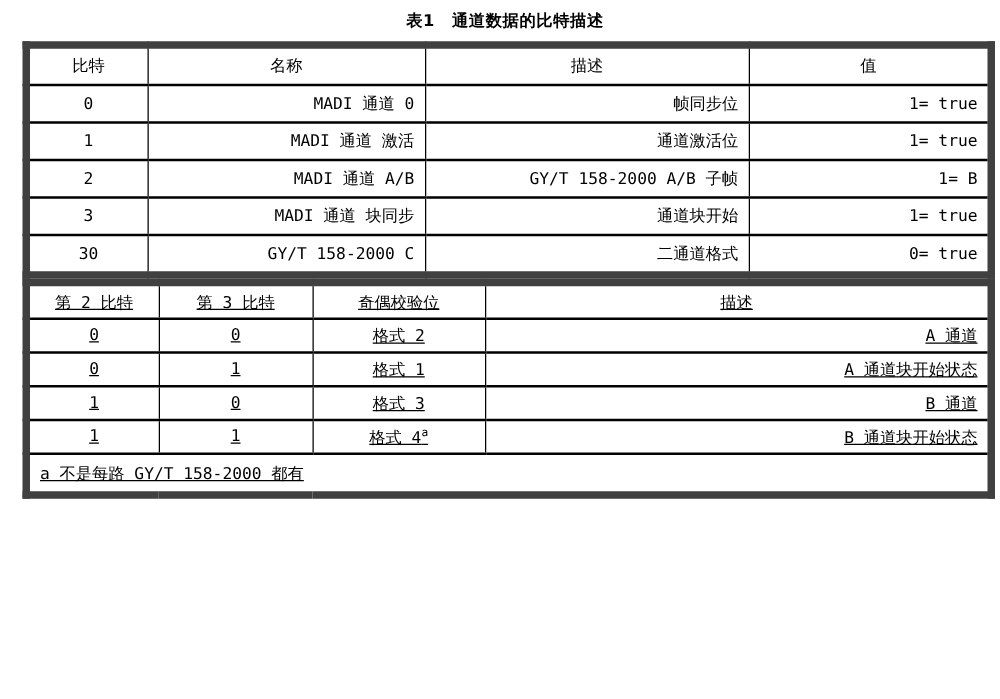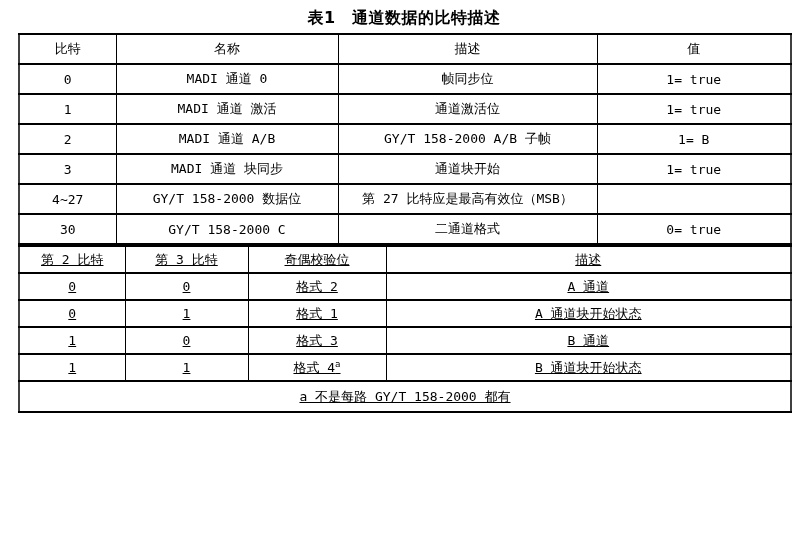--- a/index.html
+++ b/index.html
@@ -13,53 +13,53 @@
     color: #000000;
     font-family: "DejaVu Sans Mono", "Liberation Mono", monospace;
     overflow: hidden;
   }
   .doc {
     padding: 5px 10px 0 18px;
   }
   .tbl-title {
     font-family: "DejaVu Sans", "Liberation Sans", sans-serif;
     font-weight: bold;
-    font-size: 16px;
+    font-size: 13px;
     line-height: 18px;
     text-align: center;
     width: 772px;
     letter-spacing: 0.5px;
   }
   #title1 { margin: 4px 0 6px 0; }
   #title2 { margin: 30px 0 8px 0; }
   table {
     border-collapse: collapse;
     table-layout: fixed;
     width: 772px;
-    border: 2px solid #404040;
+    border: 6px solid #404040;
   }
   td, th {
     border-left: 1px solid #000000;
     border-right: 1px solid #000000;
     border-top: 2px solid #000000;
     border-bottom: 2px solid #000000;
     font-size: 13px;
     font-weight: normal;
     padding: 0 8px;
     overflow: hidden;
     white-space: nowrap;
     vertical-align: middle;
   }
   #table1 td, #table1 th { height: 28px; }
   #table2 td, #table2 th { height: 25px; text-decoration: underline; }
   .c { text-align: center; padding: 0 2px; }
-  .l { text-align: center; }
+  .l { text-align: right; }
   #table2 .foot td {
     height: 29px;
-    text-align: center;
+    text-align: left;
     margin-top: 12px;
   }
   sup {
     font-size: 9px;
     line-height: 0;
     vertical-align: super;
   }
 </style>
 </head>
 <body>
@@ -100,26 +100,20 @@
           <td class="c">2</td>
           <td class="l">MADI 通道 A/B</td>
           <td class="l">GY/T 158-2000 A/B 子帧</td>
           <td class="l">1= B</td>
         </tr>
         <tr>
           <td class="c">3</td>
           <td class="l">MADI 通道 块同步</td>
           <td class="l">通道块开始</td>
           <td class="l">1= true</td>
-        </tr>
-        <tr>
-          <td class="c">4~27</td>
-          <td class="l">GY/T 158-2000 数据位</td>
-          <td class="l">第 27 比特应是最高有效位（MSB）</td>
-          <td class="l"></td>
         </tr>
         <tr>
           <td class="c">30</td>
           <td class="l">GY/T 158-2000 C</td>
           <td class="l">二通道格式</td>
           <td class="l">0= true</td>
         </tr>
       </tbody>
   </table>
 

